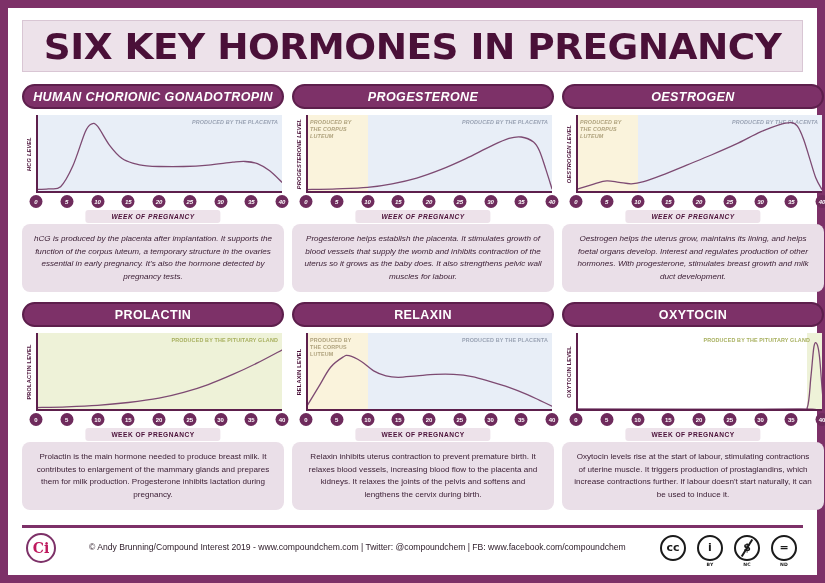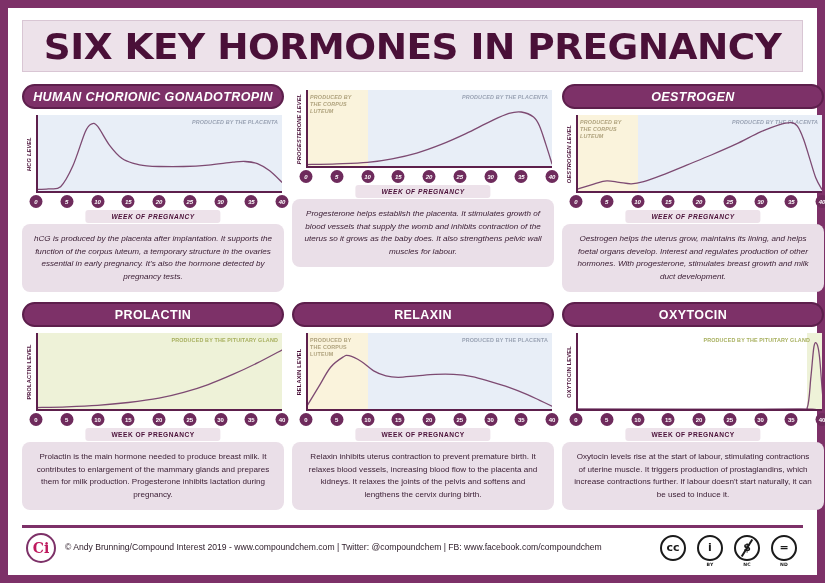--- a/index.html
+++ b/index.html
@@ -130,21 +130,21 @@
   }
   .ci-logo{
     width:26px;height:26px;border-radius:50%;
     border:2.5px solid #7d3168;
     margin-left:4px;margin-right:9px;
     display:flex;align-items:center;justify-content:center;
     font-family:"DejaVu Serif", serif;
     font-weight:bold;font-size:14px;color:#be185d;
     flex:0 0 auto;
   }
-  .foot-text{flex:1 1 auto;}
+  .foot-text{flex:1 1 auto;margin-left:24px;}
   .foot-text div{
     font-size:8.6px;line-height:12.5px;color:#2b1a27;white-space:nowrap;
   }
   .cc-icons{display:flex;gap:11px;margin-right:6px;flex:0 0 auto;}
   .cc{
     width:22px;height:22px;border-radius:50%;
     border:2px solid #1a1a1a;
     display:flex;align-items:center;justify-content:center;
     position:relative;
     font-family:"DejaVu Sans", sans-serif;
@@ -198,20 +198,23 @@
             <div class="tick" style="left: 87.5%;">35</div>
             <div class="tick" style="left: 100%;">40</div>
           </div>
           <div class="xlabel">WEEK OF PREGNANCY</div>
         </div>
         <div class="desc">
           <p>hCG is produced by the placenta after implantation. It supports the function of the corpus luteum, a temporary structure in the ovaries essential in early pregnancy. It's also the hormone detected by pregnancy tests.</p>
         </div>
       </div>
       <div class="panel c1 r0">
+        <div class="panel-header">
+          <div class="hname">PROGESTERONE</div>
+        </div>
         <div class="chart-wrap">
           <div class="ylabel">
             <span>PROGESTERONE LEVEL</span>
           </div>
           <div class="plot">
             <div class="zone" style="left: 0%; width: 25%; background: rgb(250, 243, 220);"></div>
             <div class="zlabel lut" style="color: rgb(176, 163, 126);">PRODUCED BY
 THE CORPUS
 LUTEUM</div>
             <div class="zone" style="left: 25%; width: 75%; background: rgb(232, 238, 247);"></div>

